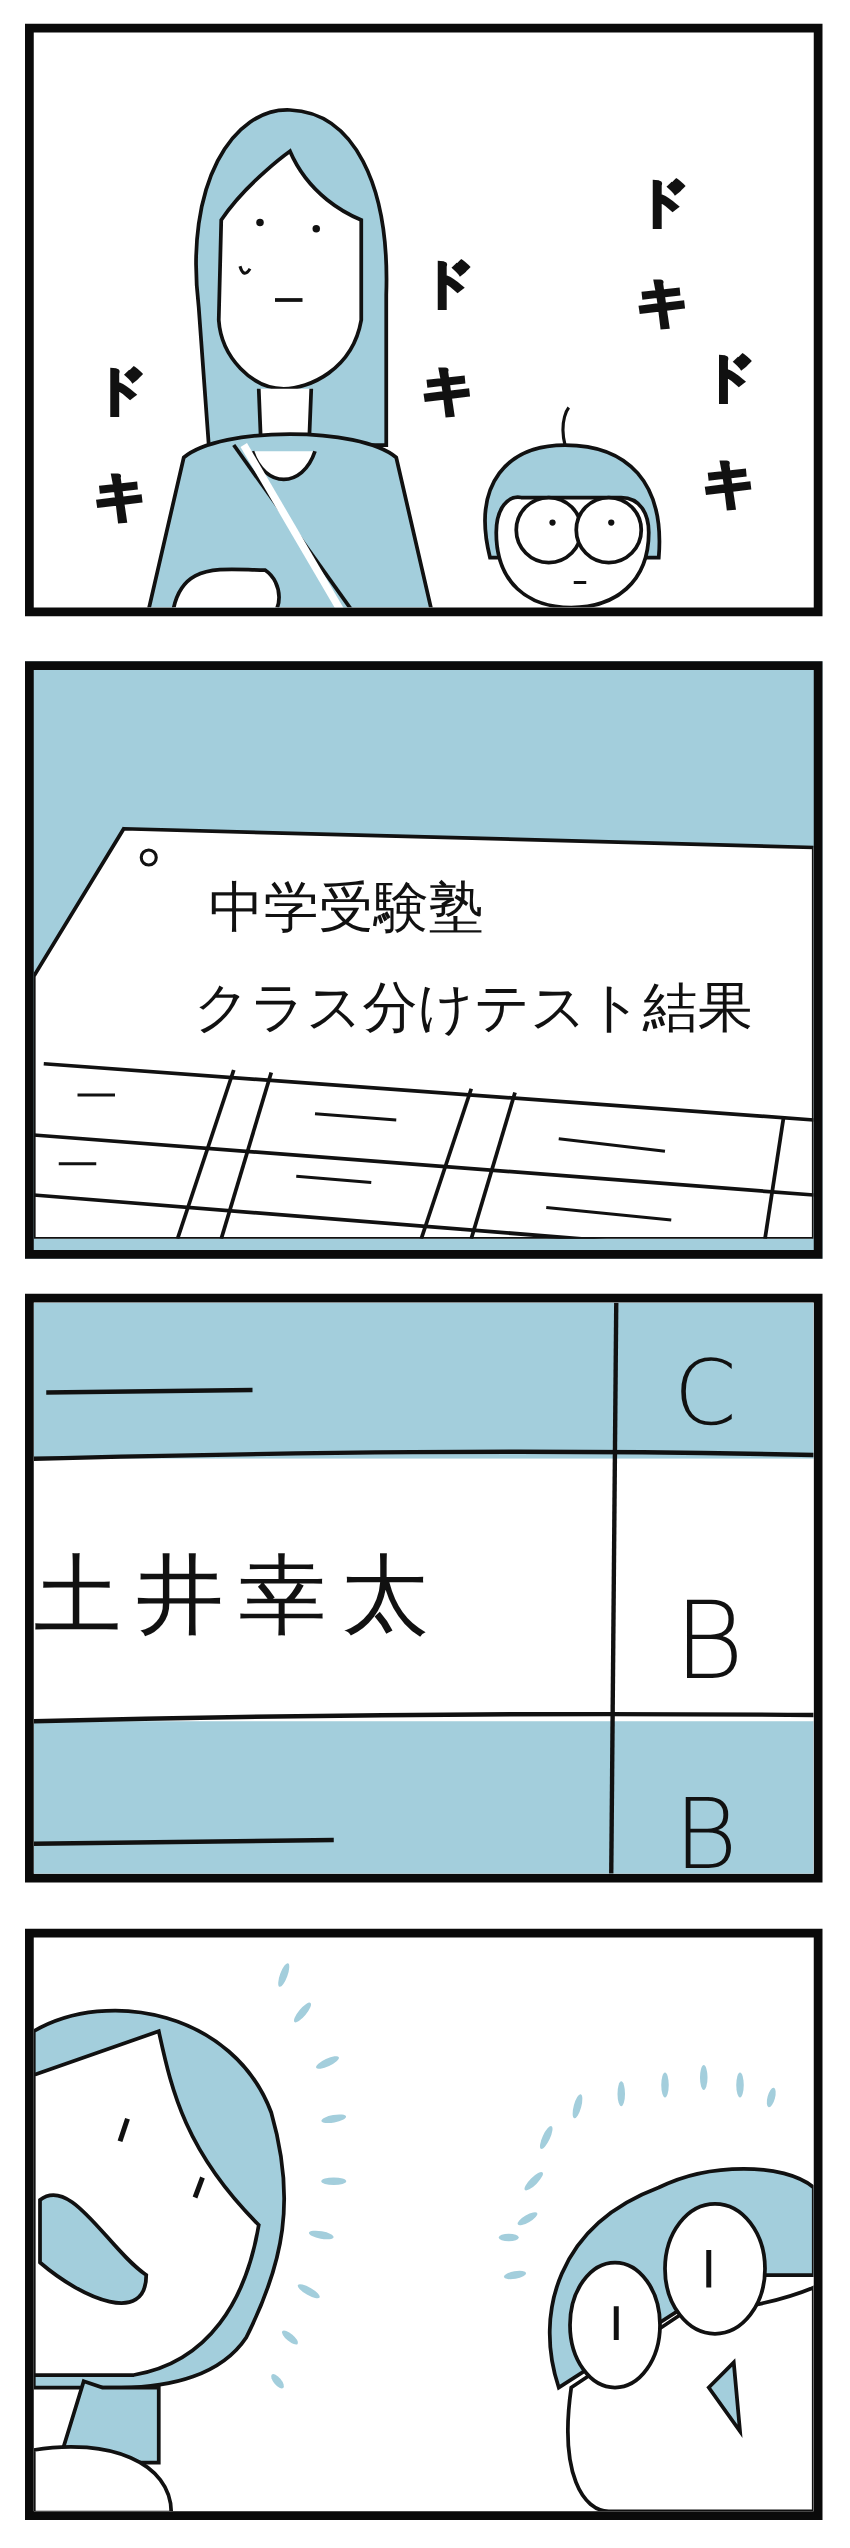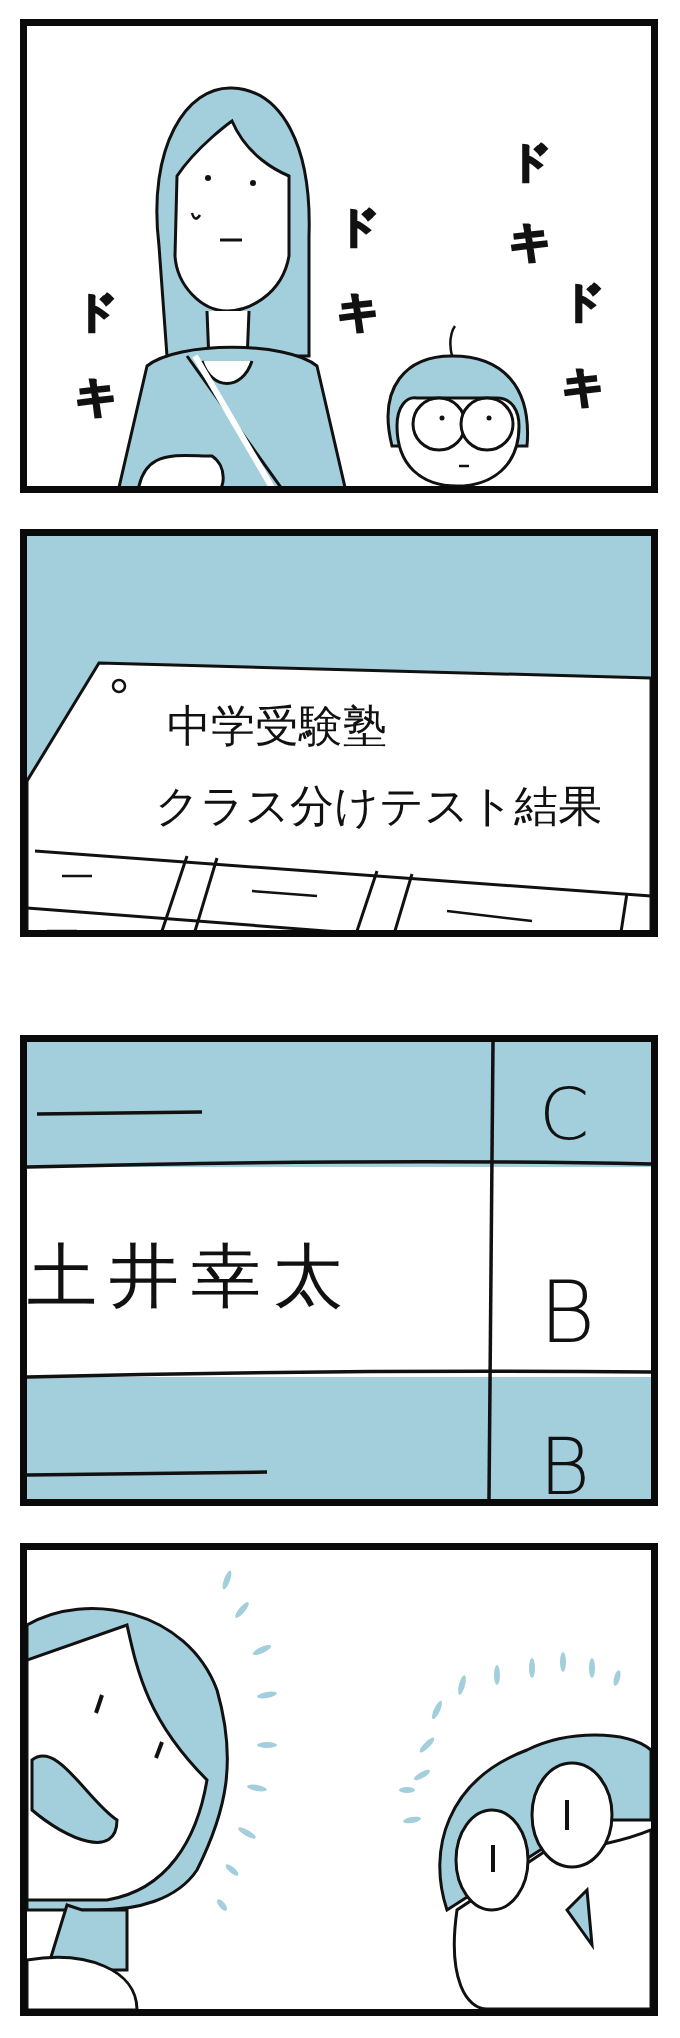--- a/index.html
+++ b/index.html
@@ -1,20 +1,20 @@
 <!DOCTYPE html>
 <html><head>
 <meta charset="utf-8">
 <style>
   html, body { margin:0; padding:0; background:#ffffff; }
   body { width:680px; height:2038px; position:relative; overflow:hidden; font-family:"DejaVu Sans", sans-serif; }
   .panel { position:absolute; left:20px; width:638px; box-sizing:border-box; border:7px solid #0a0a0a; overflow:hidden; background:#fff; }
   .panel svg { position:absolute; left:0; top:0; }
   #p1 { top:19px; height:474px; }
-  #p2 { top:529px; height:408px; background:#A3CEDC; }
+  #p2 { top:529px; height:478px; background:#A3CEDC; }
   #p3 { top:1035px; height:471px; }
   #p4 { top:1543px; height:473px; }
   .hand { font-family:"DejaVu Sans", sans-serif; fill:#111; }
 </style>
 </head>
 <body>
 
 <div class="panel" id="p1">
   <svg width="624" height="460" viewBox="0 0 624 460">
 

